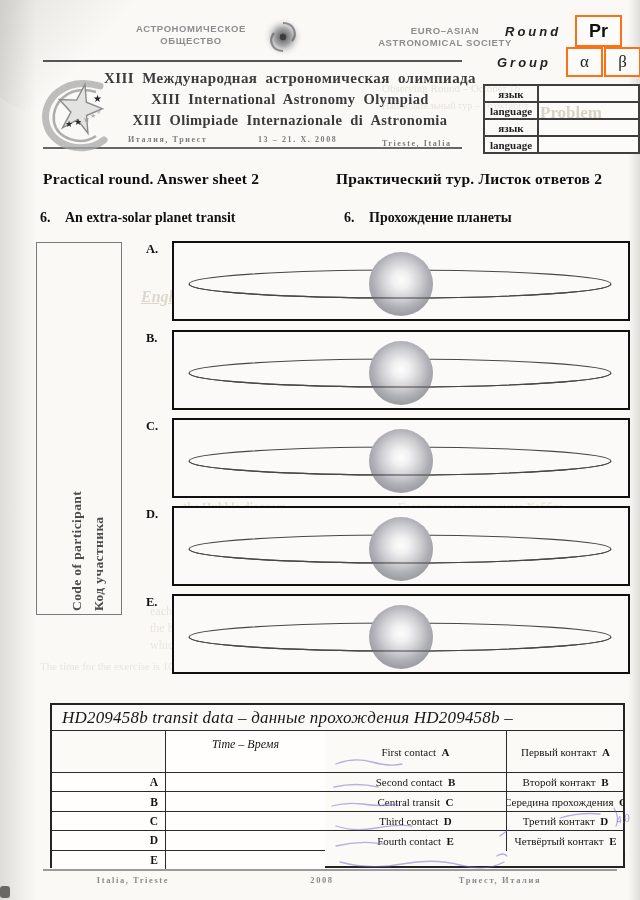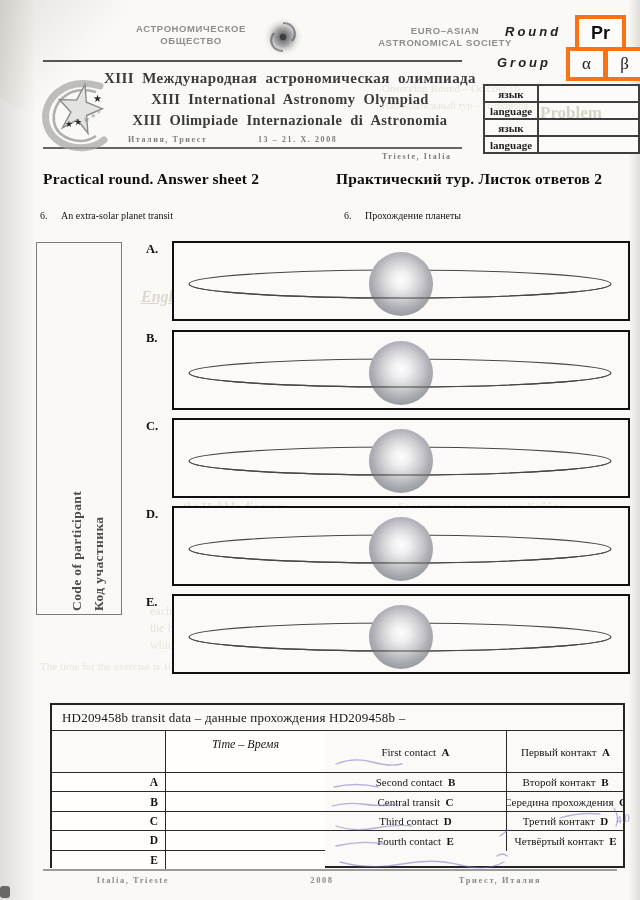--- a/index.html
+++ b/index.html
@@ -14,43 +14,43 @@
   .wrinkle{left:-30px;top:-40px;width:190px;height:160px;transform:rotate(16deg);
     background:linear-gradient(115deg,rgba(168,165,158,.38),rgba(168,165,158,0) 62%);border-radius:45%;}
   .blob{left:0;top:886px;width:10px;height:12px;background:#4a4a46;border-radius:3px;opacity:.8;}
   
   .org{font-family:"Liberation Sans","DejaVu Sans",sans-serif;font-weight:700;
        font-size:9.5px;letter-spacing:.6px;color:#8d8d8d;text-align:center;line-height:12px;}
   .rule{height:2px;background:#555;}
   .rule2{height:2px;background:#666;}
   .roundlbl{font-family:"Liberation Sans","DejaVu Sans",sans-serif;font-weight:700;
        font-style:italic;font-size:13px;letter-spacing:3px;color:#222;}
-  .valbox{border:4px solid #f97316;background:#fcfbf9;display:flex;align-items:center;justify-content:center;}
+  .valbox{border:2px solid #f97316;background:#fcfbf9;display:flex;align-items:center;justify-content:center;}
   .prtext{font-family:"Liberation Sans","DejaVu Sans",sans-serif;font-weight:700;font-size:18px;color:#111;}
   .greek{font-size:17px;color:#222;}
   .title-line{font-weight:700;font-size:14.5px;letter-spacing:.4px;word-spacing:4px;color:#3b3b3b;
        text-align:center;width:420px;line-height:21px;}
   .venue{font-weight:700;font-size:8px;letter-spacing:1.6px;color:#7c7c7c;}
   
   .langtbl{display:grid;grid-template-columns:54px 101px;border:1px solid #3e3e3e;background:#fbfaf7;}
   .langcell{border:1px solid #3e3e3e;height:15px;display:flex;align-items:center;justify-content:center;
        font-weight:700;font-size:11px;color:#222;}
   .langval{border:1px solid #3e3e3e;background:#fcfbf8;}
   
   .h-main{font-weight:700;font-size:15.5px;color:#0e0e0e;letter-spacing:.2px;}
-  .h-task{font-weight:400;font-size:10px;color:#111;}
+  .h-task{font-weight:700;font-size:14px;color:#111;}
   
   .pbox{border:1px solid #7b7b7b;background:transparent;}
   .ptext{transform-origin:0 0;transform:rotate(-90deg);width:366px;height:46px;
        font-weight:700;font-size:13.5px;color:#4c4c4c;letter-spacing:.4px;line-height:22px;}
   
   .dlabel{font-weight:700;font-size:12.5px;color:#111;}
   .dbox{border:2px solid #101010;background:#fbfaf8;}
   
-  .ttitle{font-size:13px;color:#151515;letter-spacing:.2px;}
+  .ttitle{font-size:17px;color:#151515;letter-spacing:.2px;font-style:italic;}
   .grid{display:grid;grid-template-columns:114px 159px 182px 118px;grid-template-rows:42px repeat(5,19.4px);}
   .cell{border-right:1px solid #2a2a2a;border-bottom:1px solid #2a2a2a;display:flex;align-items:center;
        justify-content:center;font-size:11px;color:#151515;overflow:hidden;white-space:nowrap;}
   .cell.last{border-right:none;}
   .cell.head{font-style:italic;font-size:12px;align-items:flex-start;padding-top:6px;}
   .cell.blank{background:#fffefd;justify-content:flex-end;padding-right:7px;box-sizing:border-box;}
   .cell.time{background:#fffefd;}
   .bold{font-weight:700;}
   .letter{font-weight:700;font-size:11.5px;}
   
@@ -134,21 +134,21 @@
     <text x="57" y="28" font-size="10" fill="#262626">★</text>
   </svg>
 
   <div class="abs" style="left:80px;top:68px;">
     <div class="title-line" style="font-size:15px;">XIII  Международная  астрономическая  олимпиада</div>
     <div class="title-line">XIII  International  Astronomy  Olympiad</div>
     <div class="title-line">XIII  Olimpiade  Internazionale  di  Astronomia</div>
   </div>
   <div class="abs venue" style="left:128px;top:135px;">Италия,  Триест</div>
   <div class="abs venue" style="left:258px;top:135px;">13 – 21. X. 2008</div>
-  <div class="abs venue" style="left:382px;top:152px;">Trieste,  Italia</div>
+  <div class="abs venue" style="left:382px;top:139px;">Trieste,  Italia</div>
 
   <div class="abs langtbl" style="left:483px;top:84px;">
     <div class="langcell">язык</div>
     <div class="langval"></div>
     <div class="langcell">language</div>
     <div class="langval"></div>
     <div class="langcell">язык</div>
     <div class="langval"></div>
     <div class="langcell">language</div>
     <div class="langval"></div>

